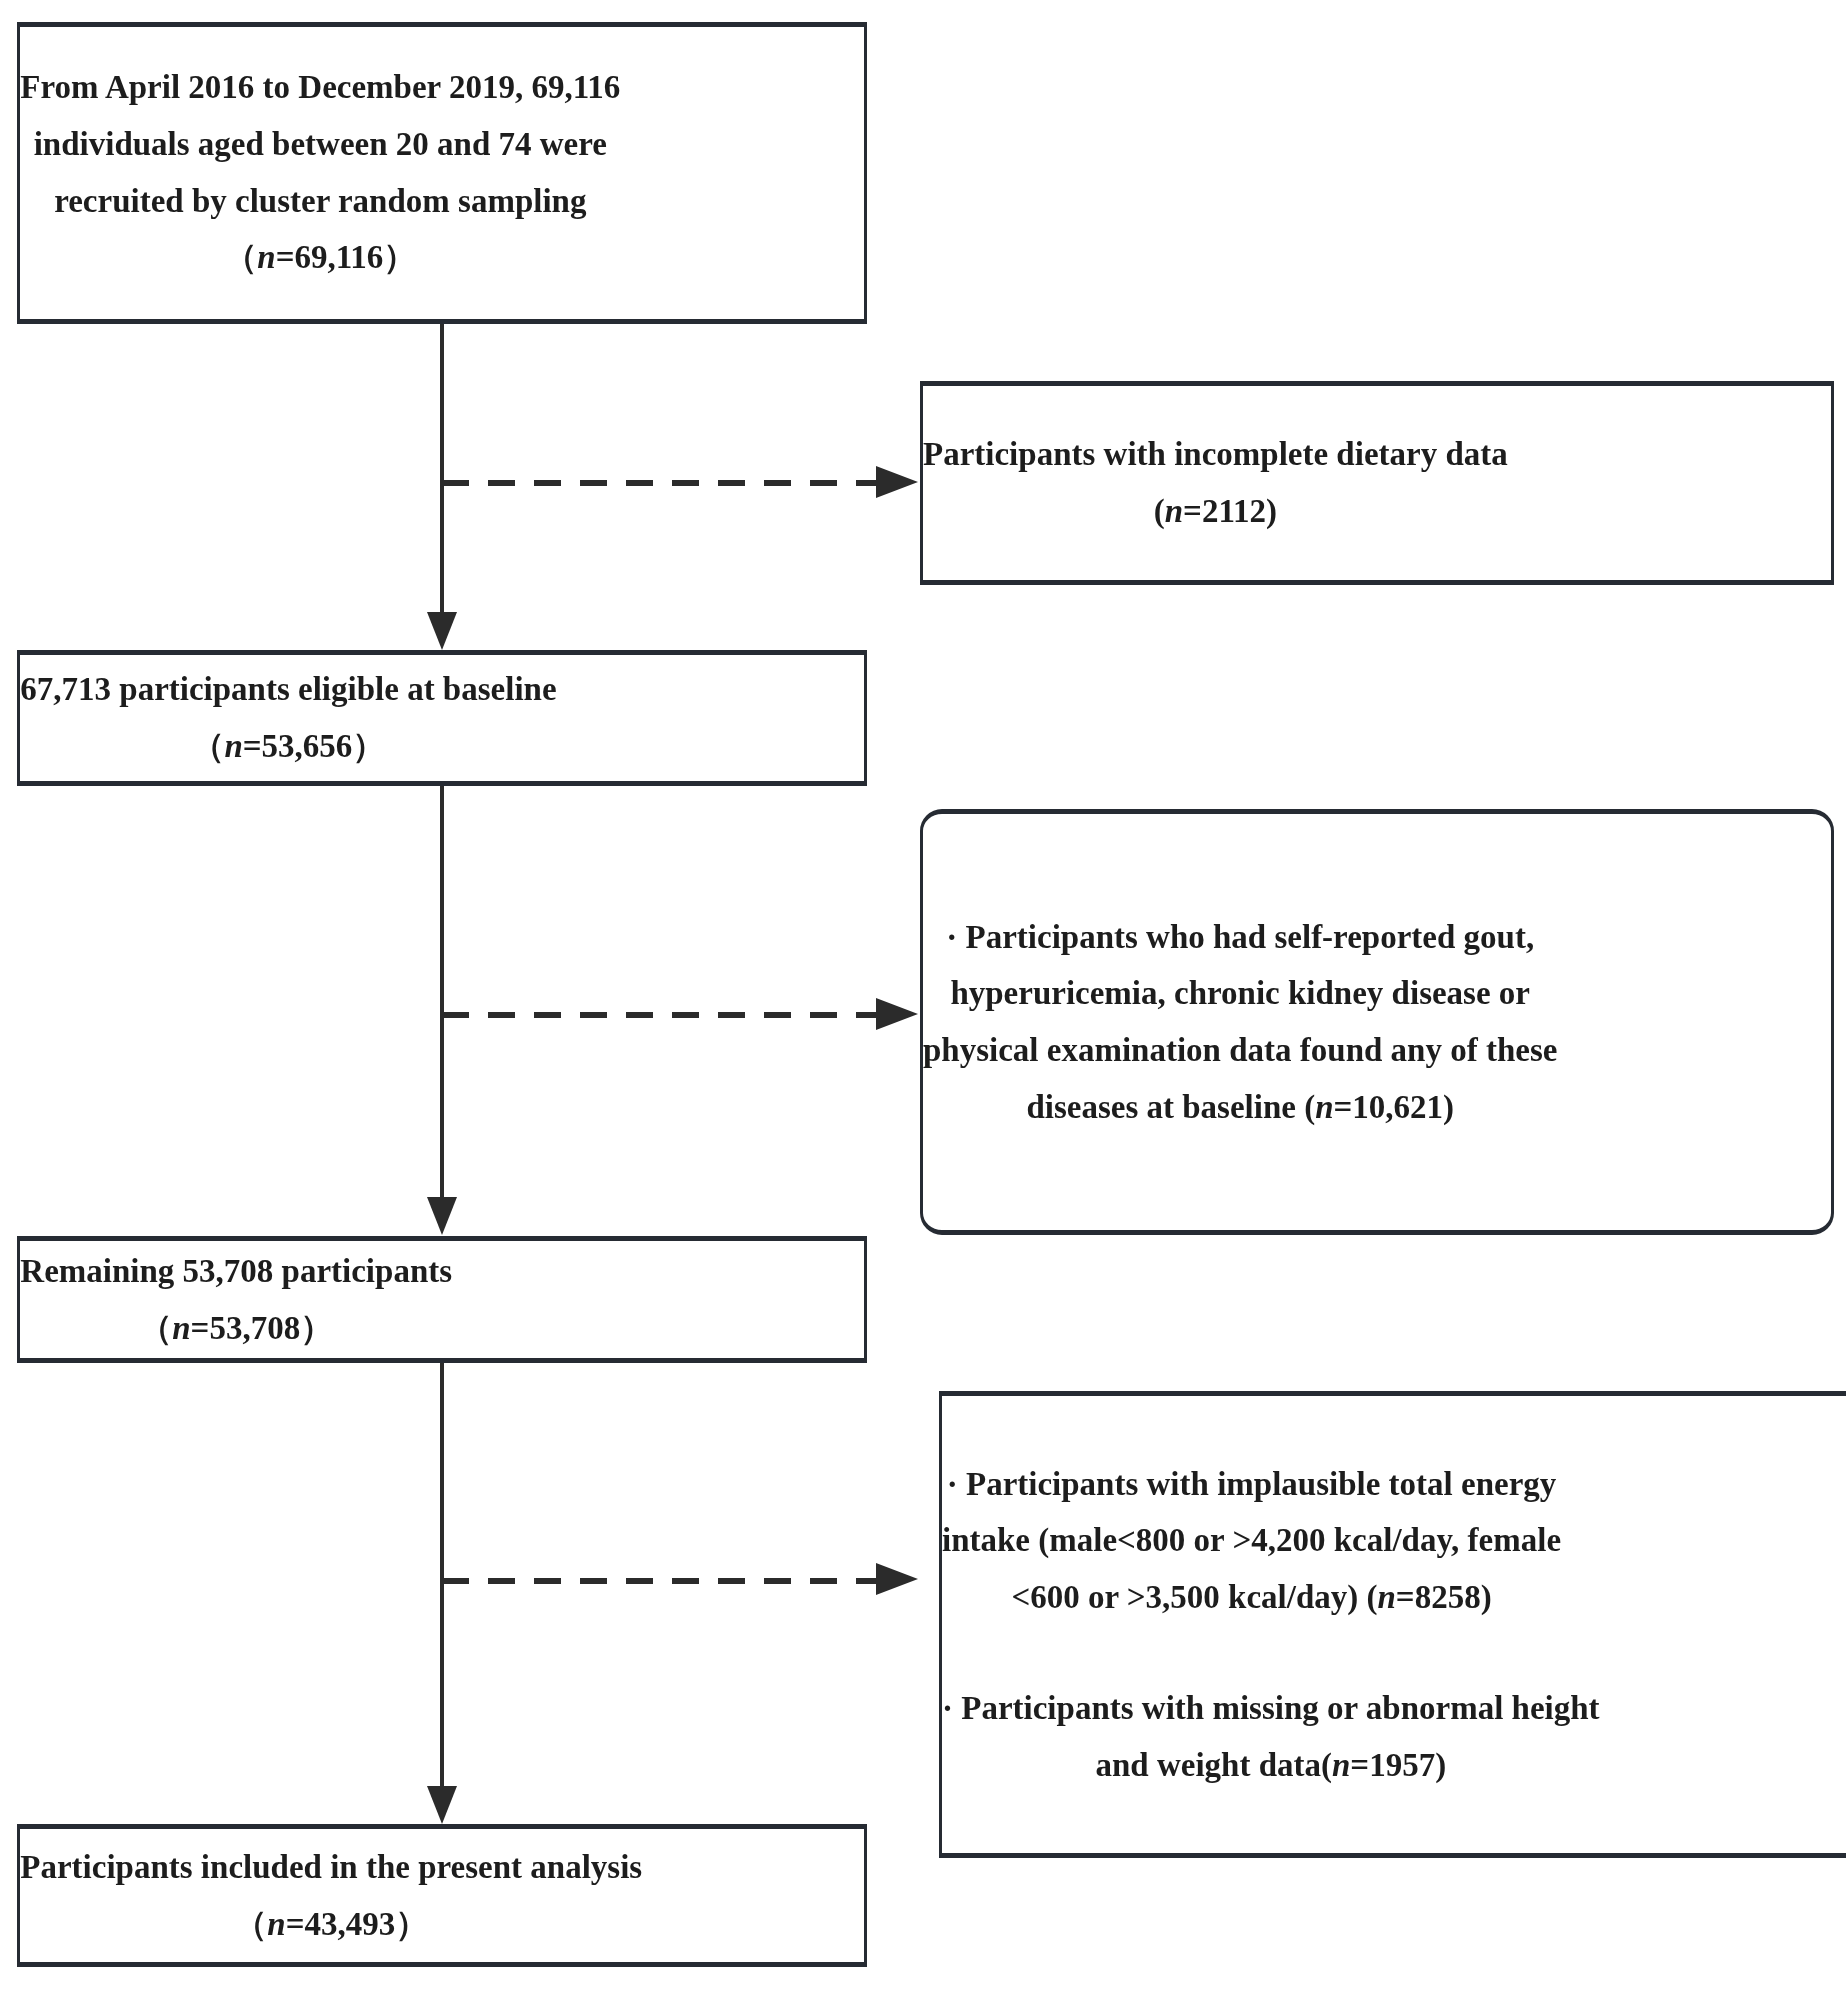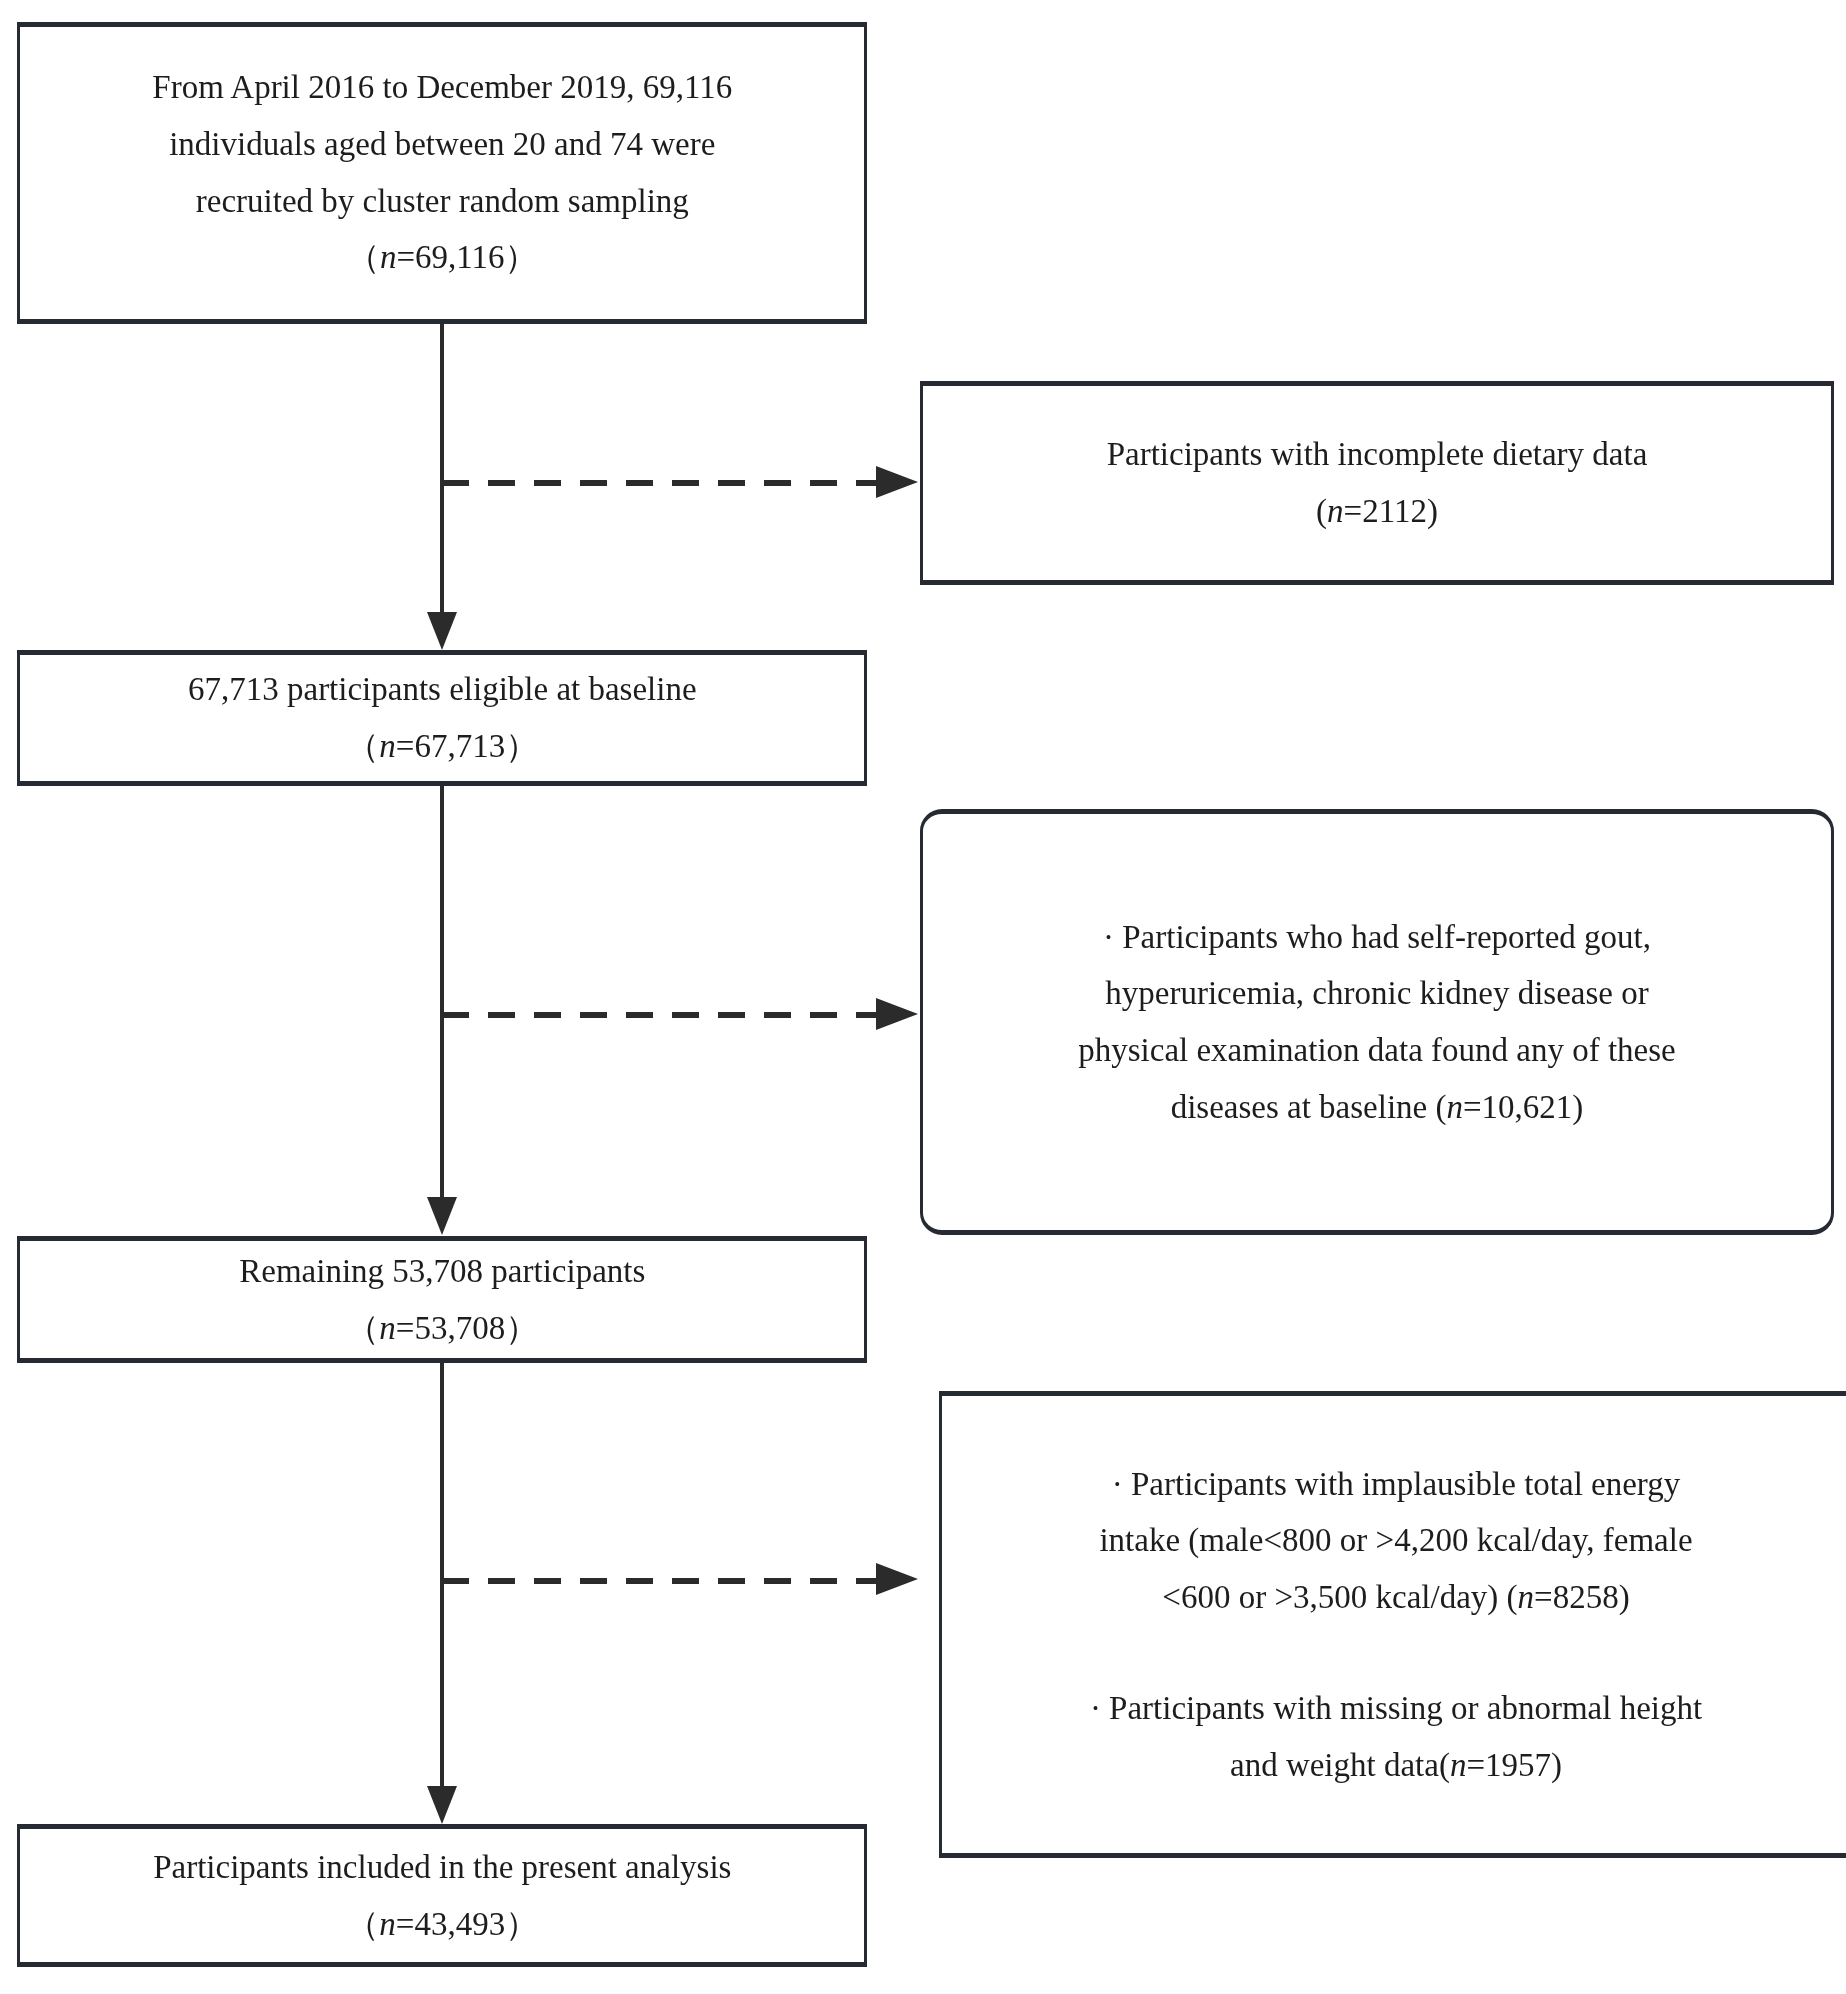--- a/index.html
+++ b/index.html
@@ -14,25 +14,26 @@
   .box {
     position: absolute;
     box-sizing: border-box;
     background: #ffffff;
     border: 3.7px solid #262b33;
     border-top-width: 5.6px;
     border-bottom-width: 5.6px;
     display: flex;
     flex-direction: column;
     justify-content: center;
-    align-items: center;
+    align-items: flex-start;
     text-align: center;
     font-size: 33px;
     line-height: 1.72;
     white-space: pre-line;
+    font-weight: bold;
   }
   .nv { font-style: italic; }
   .item { display: block; }
   .item + .item { margin-top: 54px; }
 
   
   #box-recruited  { left: 17.3px;   top: 21.6px;   width: 850px; height: 302px; }
   #box-eligible   { left: 17.3px;   top: 650px; width: 850px; height: 136px; }
   #box-remaining  { left: 17.3px;   top: 1236px; width: 850px; height: 127px; }
   #box-included   { left: 17.3px;   top: 1824px; width: 850px; height: 143px; }
@@ -81,21 +82,21 @@
 </style>
 </head>
 <body>
 
 <div class="stage">
 
   <div class="box" id="box-recruited"><div><span>From April 2016 to December 2019, 69,116
 individuals aged between 20 and 74 were
 recruited by cluster random sampling</span><br><span><span>（</span><i class="nv">n</i><span>=69,116）</span></span></div></div>
 
-  <div class="box" id="box-eligible"><div><span>67,713 participants eligible at baseline</span><br><span><span>（</span><i class="nv">n</i><span>=67,713）</span></span></div></div>
+  <div class="box" id="box-eligible"><div><span>67,713 participants eligible at baseline</span><br><span><span>（</span><i class="nv">n</i><span>=53,656）</span></span></div></div>
 
   <div class="box" id="box-remaining"><div><span>Remaining 53,708 participants</span><br><span><span>（</span><i class="nv">n</i><span>=53,708）</span></span></div></div>
 
   <div class="box" id="box-included"><div><span>Participants included in the present analysis</span><br><span><span>（</span><i class="nv">n</i><span>=43,493）</span></span></div></div>
 
   <div class="box" id="box-excl-dietary"><div><span>Participants with incomplete dietary data</span><br><span><span>(</span><i class="nv">n</i><span>=2112)</span></span></div></div>
 
   <div class="box" id="box-excl-disease"><div class="item"><span>· Participants who had self-reported gout,
 hyperuricemia, chronic kidney disease or
 physical examination data found any of these

